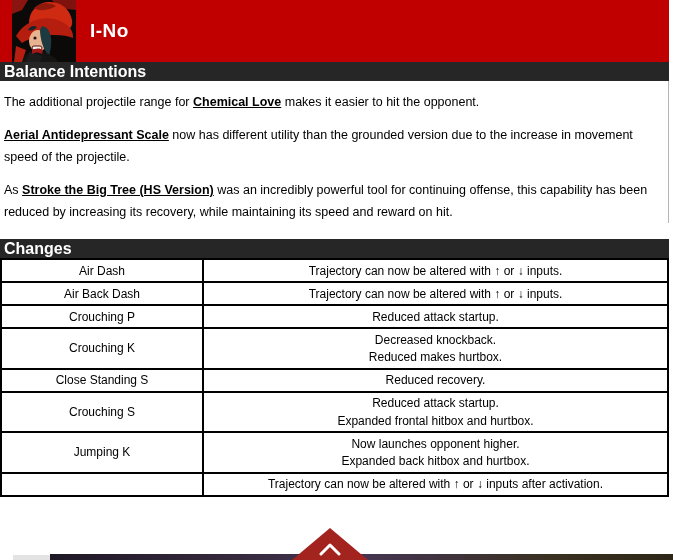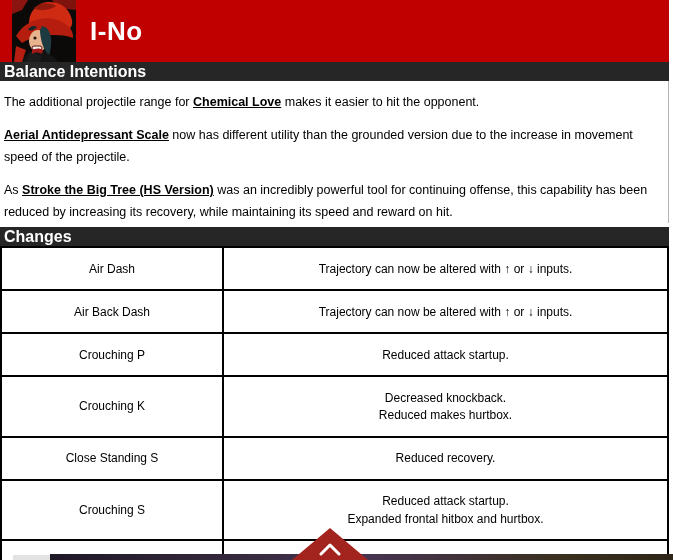--- a/index.html
+++ b/index.html
@@ -10,44 +10,44 @@
   .content{width:669px;}
 
   
   .char-header{
     height:62px;background:#c00000;display:flex;align-items:center;
   }
   .portrait{
     width:64px;height:62px;margin-left:12px;flex:0 0 auto;display:block;
   }
   .char-title{
-    color:#fff;font-size:26px;font-weight:bold;margin-left:14px;letter-spacing:.5px;
+    color:#fff;font-size:19px;font-weight:bold;margin-left:14px;letter-spacing:.5px;
   }
 
   
   .section-bar{
     height:19px;background:#262626;color:#fff;font-size:16px;font-weight:bold;
     display:flex;align-items:center;padding-left:4px;box-sizing:border-box;
   }
 
   
   .intentions{
     padding:10px 6px 0 4px;background:#fff;border-right:1px solid #b5b5b5;
     box-sizing:border-box;
   }
   .para{font-size:12.5px;line-height:22px;margin:0 0 11px 0;}
-  .para:last-child{margin-bottom:4px;}
+  .para:last-child{margin-bottom:16px;}
   .em{font-weight:bold;text-decoration:underline;}
 
   
   table.changes{
     width:669px;border-collapse:collapse;table-layout:fixed;background:#fff;
   }
   table.changes td{
-    border:2px solid #000;font-size:12px;vertical-align:middle;padding:10px;
+    border:2px solid #000;font-size:12px;vertical-align:middle;padding:0;
   }
   td.move-cell{width:200px;text-align:center;}
   td.desc-cell{text-align:center;padding-left:6px;}
   .chg{line-height:14px;margin:3.5px 0;}
   .move-label{line-height:14px;}
 
   
   .scroll-top{
     position:absolute;left:292px;bottom:0;width:0;height:0;z-index:30;cursor:pointer;
     border-left:38px solid transparent;border-right:38px solid transparent;
@@ -151,20 +151,29 @@
           <td class="move-cell">
             <div class="move-label">Crouching S</div>
           </td>
           <td class="desc-cell">
             <div class="chg">Reduced attack startup.</div>
             <div class="chg">Expanded frontal hitbox and hurtbox.</div>
           </td>
         </tr>
         <tr>
           <td class="move-cell">
+            <div class="move-label">Jumping K</div>
+          </td>
+          <td class="desc-cell">
+            <div class="chg">Now launches opponent higher.</div>
+            <div class="chg">Expanded back hitbox and hurtbox.</div>
+          </td>
+        </tr>
+        <tr>
+          <td class="move-cell">
             <div class="move-label"></div>
           </td>
           <td class="desc-cell">
             <div class="chg">Trajectory can now be altered with ↑ or ↓ inputs after activation.</div>
           </td>
         </tr>
       </tbody>
   </table>
 
 </div>

